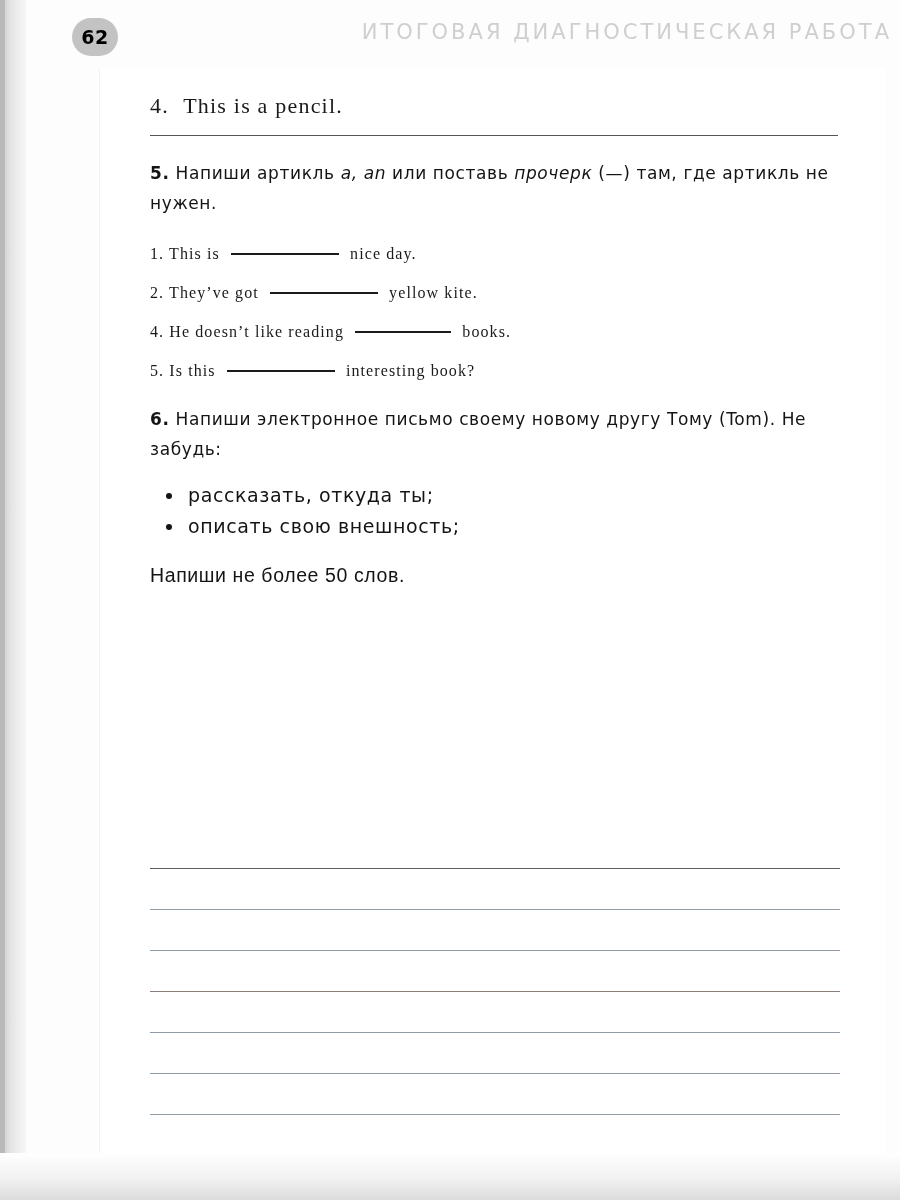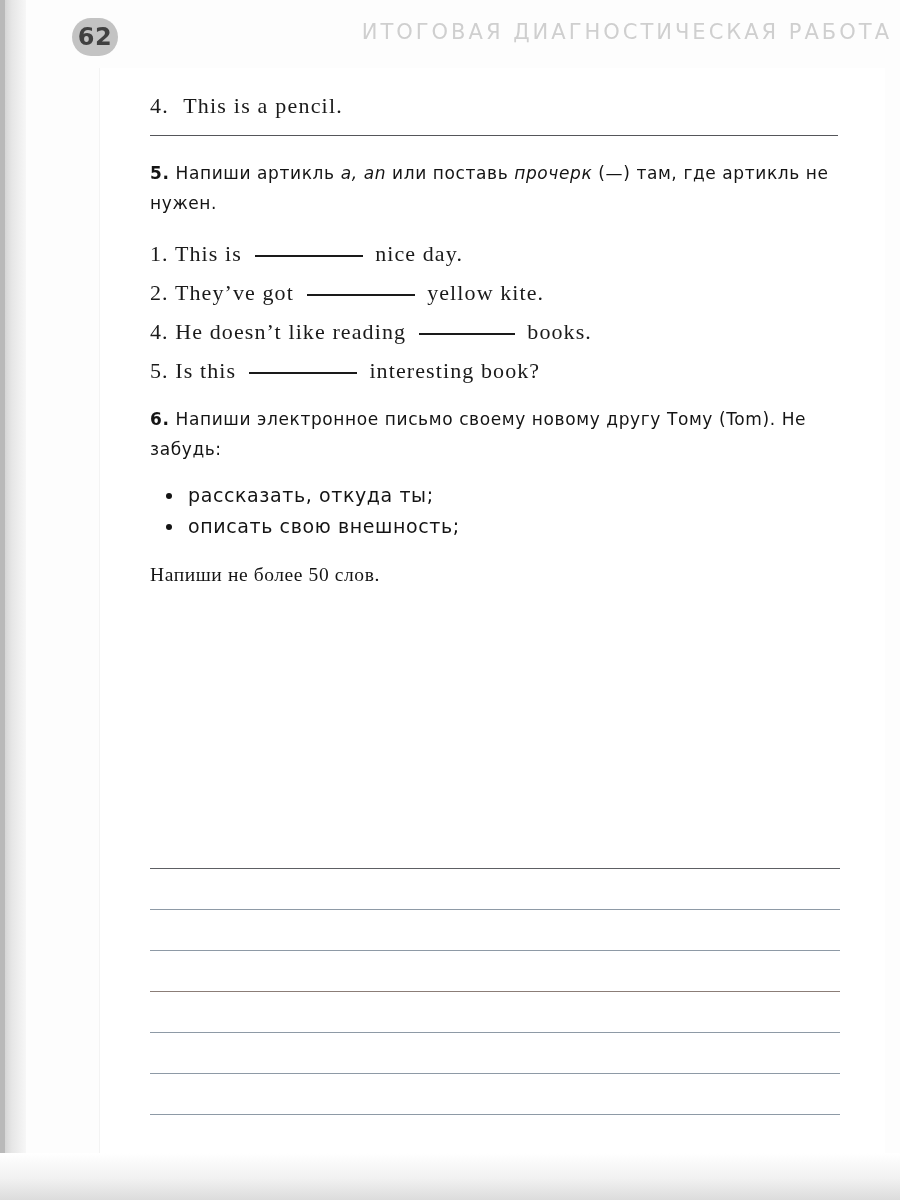--- a/index.html
+++ b/index.html
@@ -64,23 +64,23 @@
     position: absolute;
     left: 26px; top: 0;
     width: 874px; height: 68px;
   }
   .page-number {
     position: absolute;
     left: 46px; top: 18px;
     width: 46px; height: 38px;
     border-radius: 19px;
     background: #c3c3c3;
-    color: #404040;
+    color: #000000;
     font-family: "DejaVu Sans", sans-serif;
-    font-size: 24px;
+    font-size: 19px;
     font-weight: bold;
     display: flex;
     align-items: center;
     justify-content: center;
     letter-spacing: 0.5px;
   }
   .header-title {
     position: absolute;
     right: 8px; top: 20px;
     color: #cfcfcf;
@@ -126,21 +126,21 @@
     color: #141414;
     line-height: 30px;
     letter-spacing: 0.6px;
     margin-top: 14px;
     margin-bottom: 16px;
   }
   .section-heading b { font-weight: bold; }
   .section-heading i { font-family: "DejaVu Sans", sans-serif; font-style: italic; }
   .task-line {
     font-family: "Liberation Serif", serif;
-    font-size: 22px;
+    font-size: 16px;
     color: #1a1a1a;
     letter-spacing: 1.1px;
     line-height: 39px;
     white-space: nowrap;
   }
   .blank {
     display: inline-block;
     width: 108px;
     border-bottom: 2px solid #1a1a1a;
     margin: 0 6px;
@@ -165,21 +165,21 @@
   .bullets li::before {
     content: "";
     position: absolute;
     left: 16px;
     top: 13px;
     width: 6px; height: 6px;
     border-radius: 50%;
     background: #141414;
   }
   .limit-line {
-    font-family: Liberation Serif, serif;
+    font-family: Liberation Sans, sans-serif;
     font-size: 19.5px;
     color: #141414;
     letter-spacing: 0.6px;
     margin-top: 22px;
   }
   
   .answer-area {
     position: absolute;
     left: 50px;
     top: 760px;

